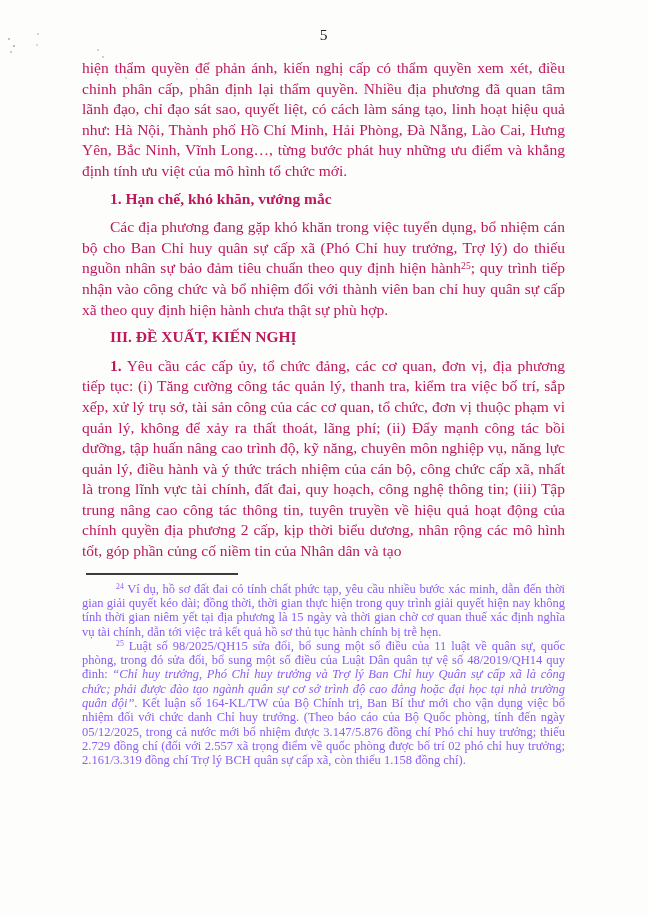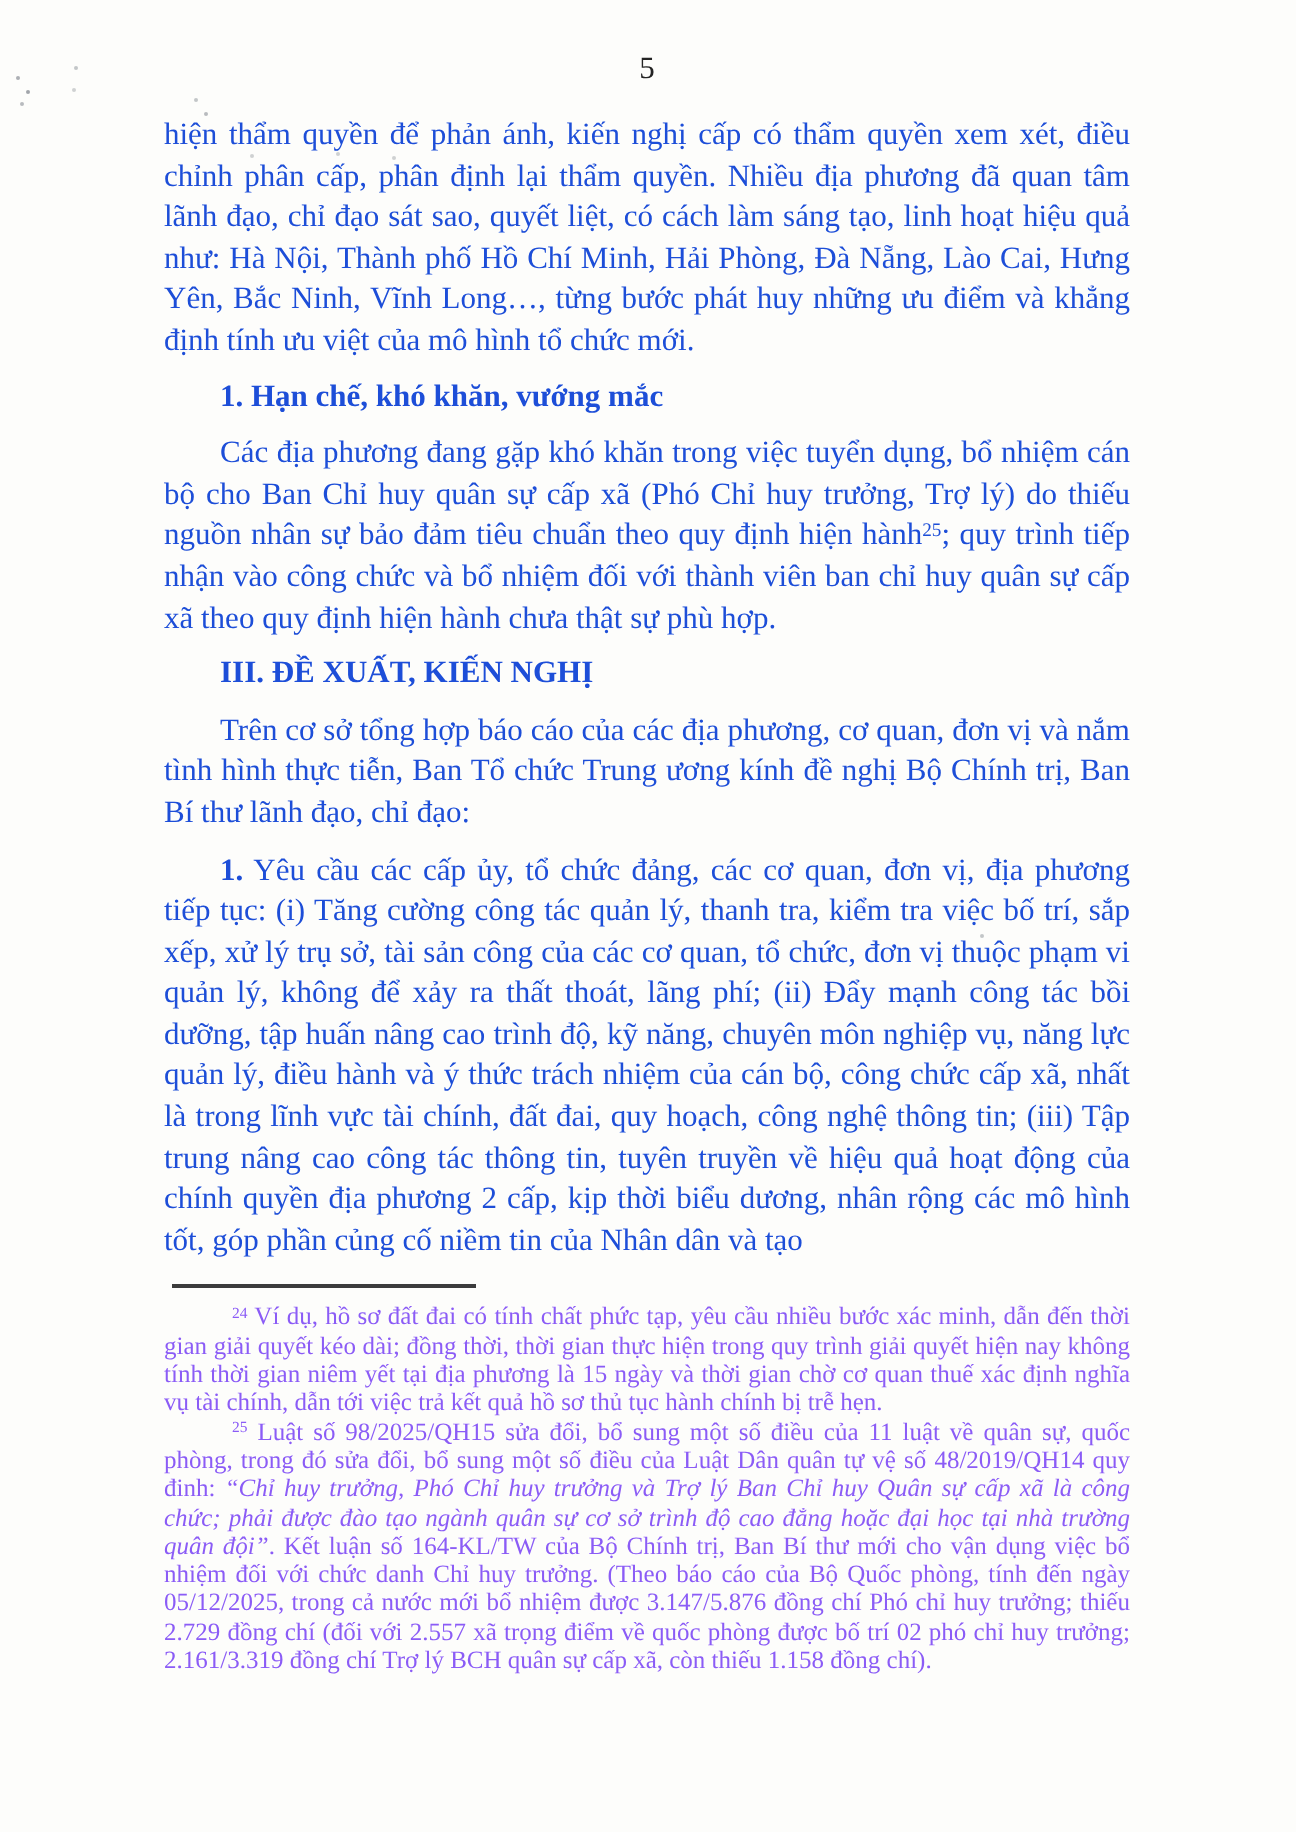--- a/index.html
+++ b/index.html
@@ -21,21 +21,21 @@
     font-size: 15.5px;
     text-align: center;
     margin: 0 0 14px 0;
     color: #242424;
   }
   .content p.body-para {
     margin: 8px 0 0 0;
     font-size: 15.5px;
     line-height: 20.6px;
     text-align: justify;
-    color: #1d4ed8;
+    color: #be185d;
   }
   .content p.first { margin-top: 0; }
   .indent { text-indent: 28px; }
   .heading { font-weight: bold; margin-top: 7px !important; }
   .bold { font-weight: bold; }
   sup.fn-ref, sup.fn-marker {
     font-size: 62%;
     line-height: 0;
     vertical-align: baseline;
     position: relative;
@@ -86,21 +86,20 @@
 
     <p class="body-para first">hiện thẩm quyền để phản ánh, kiến nghị cấp có thẩm quyền xem xét, điều chỉnh phân cấp, phân định lại thẩm quyền. Nhiều địa phương đã quan tâm lãnh đạo, chỉ đạo sát sao, quyết liệt, có cách làm sáng tạo, linh hoạt hiệu quả như: Hà Nội, Thành phố Hồ Chí Minh, Hải Phòng, Đà Nẵng, Lào Cai, Hưng Yên, Bắc Ninh, Vĩnh Long…, từng bước phát huy những ưu điểm và khẳng định tính ưu việt của mô hình tổ chức mới.</p>
 
     <p class="body-para heading indent">1. Hạn chế, khó khăn, vướng mắc</p>
 
 
     <p class="body-para indent"><span>Các địa phương đang gặp khó khăn trong việc tuyển dụng, bổ nhiệm cán bộ cho Ban Chỉ huy quân sự cấp xã (Phó Chỉ huy trưởng, Trợ lý) do thiếu nguồn nhân sự bảo đảm tiêu chuẩn theo quy định hiện hành</span><sup class="fn-ref">25</sup><span>; quy trình tiếp nhận vào công chức và bổ nhiệm đối với thành viên ban chỉ huy quân sự cấp xã theo quy định hiện hành chưa thật sự phù hợp.</span></p>
 
     <p class="body-para heading indent">III. ĐỀ XUẤT, KIẾN NGHỊ</p>
 
-    <p class="body-para indent">Trên cơ sở tổng hợp báo cáo của các địa phương, cơ quan, đơn vị và nắm tình hình thực tiễn, Ban Tổ chức Trung ương kính đề nghị Bộ Chính trị, Ban Bí thư lãnh đạo, chỉ đạo:</p>
 
     <p class="body-para indent"><span class="bold">1.</span><span> Yêu cầu các cấp ủy, tổ chức đảng, các cơ quan, đơn vị, địa phương tiếp tục: (i) Tăng cường công tác quản lý, thanh tra, kiểm tra việc bố trí, sắp xếp, xử lý trụ sở, tài sản công của các cơ quan, tổ chức, đơn vị thuộc phạm vi quản lý, không để xảy ra thất thoát, lãng phí; (ii) Đẩy mạnh công tác bồi dưỡng, tập huấn nâng cao trình độ, kỹ năng, chuyên môn nghiệp vụ, năng lực quản lý, điều hành và ý thức trách nhiệm của cán bộ, công chức cấp xã, nhất là trong lĩnh vực tài chính, đất đai, quy hoạch, công nghệ thông tin; (iii) Tập trung nâng cao công tác thông tin, tuyên truyền về hiệu quả hoạt động của chính quyền địa phương 2 cấp, kịp thời biểu dương, nhân rộng các mô hình tốt, góp phần củng cố niềm tin của Nhân dân và tạo</span></p>
 
   </div>
 
   <div class="footnote-rule"></div>
 
   <div class="footnotes">
 
     <p class="footnote"><sup class="fn-marker">24</sup><span> Ví dụ, hồ sơ đất đai có tính chất phức tạp, yêu cầu nhiều bước xác minh, dẫn đến thời gian giải quyết kéo dài; đồng thời, thời gian thực hiện trong quy trình giải quyết hiện nay không tính thời gian niêm yết tại địa phương là 15 ngày và thời gian chờ cơ quan thuế xác định nghĩa vụ tài chính, dẫn tới việc trả kết quả hồ sơ thủ tục hành chính bị trễ hẹn.</span></p>

